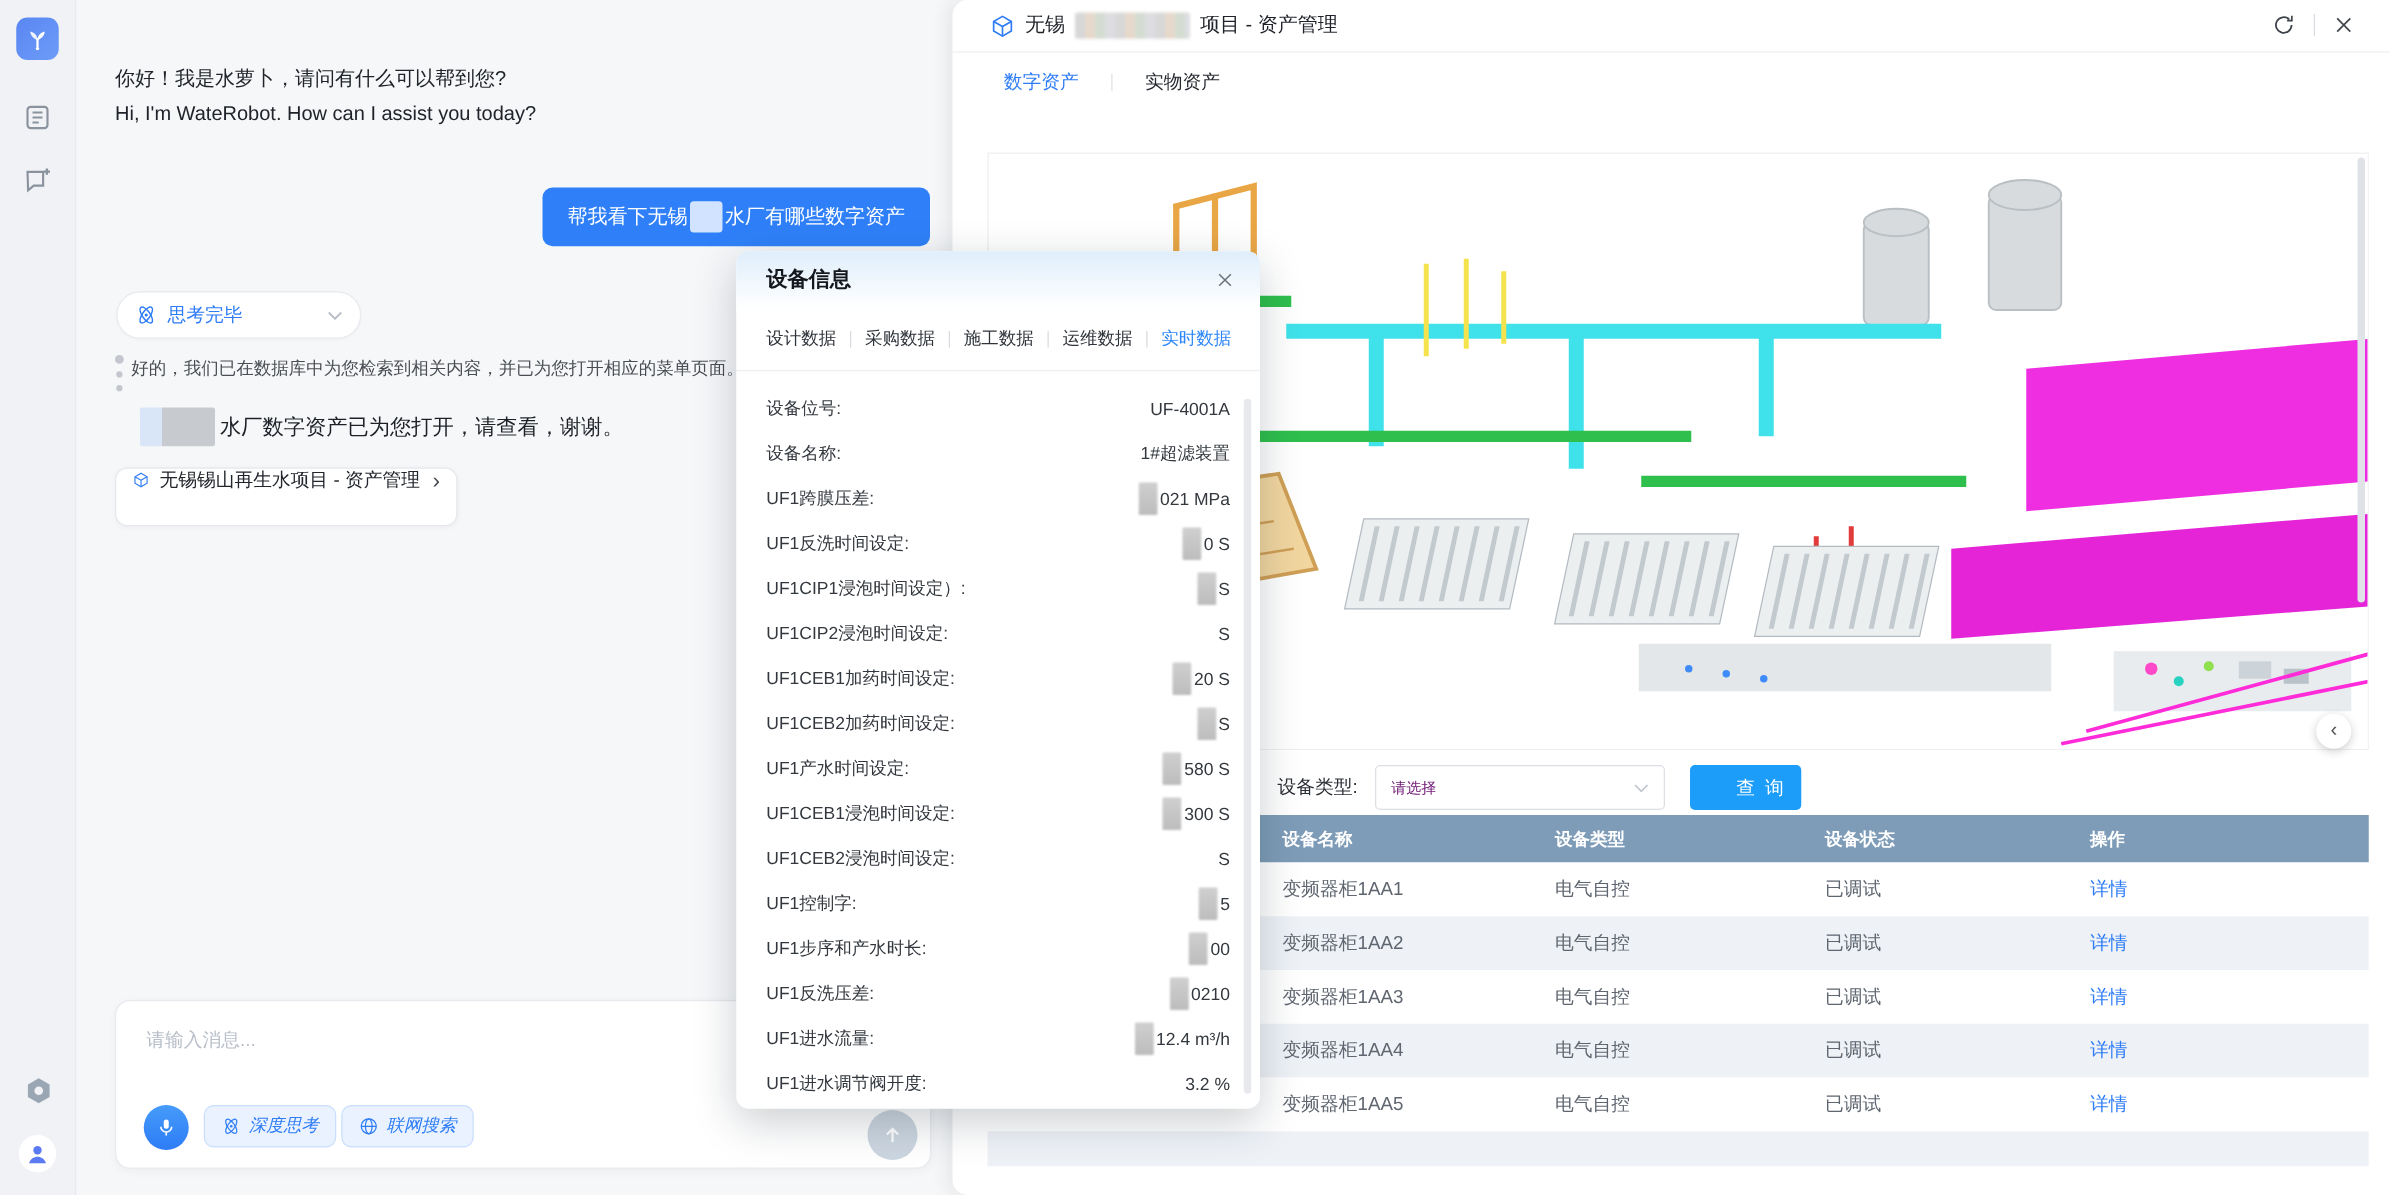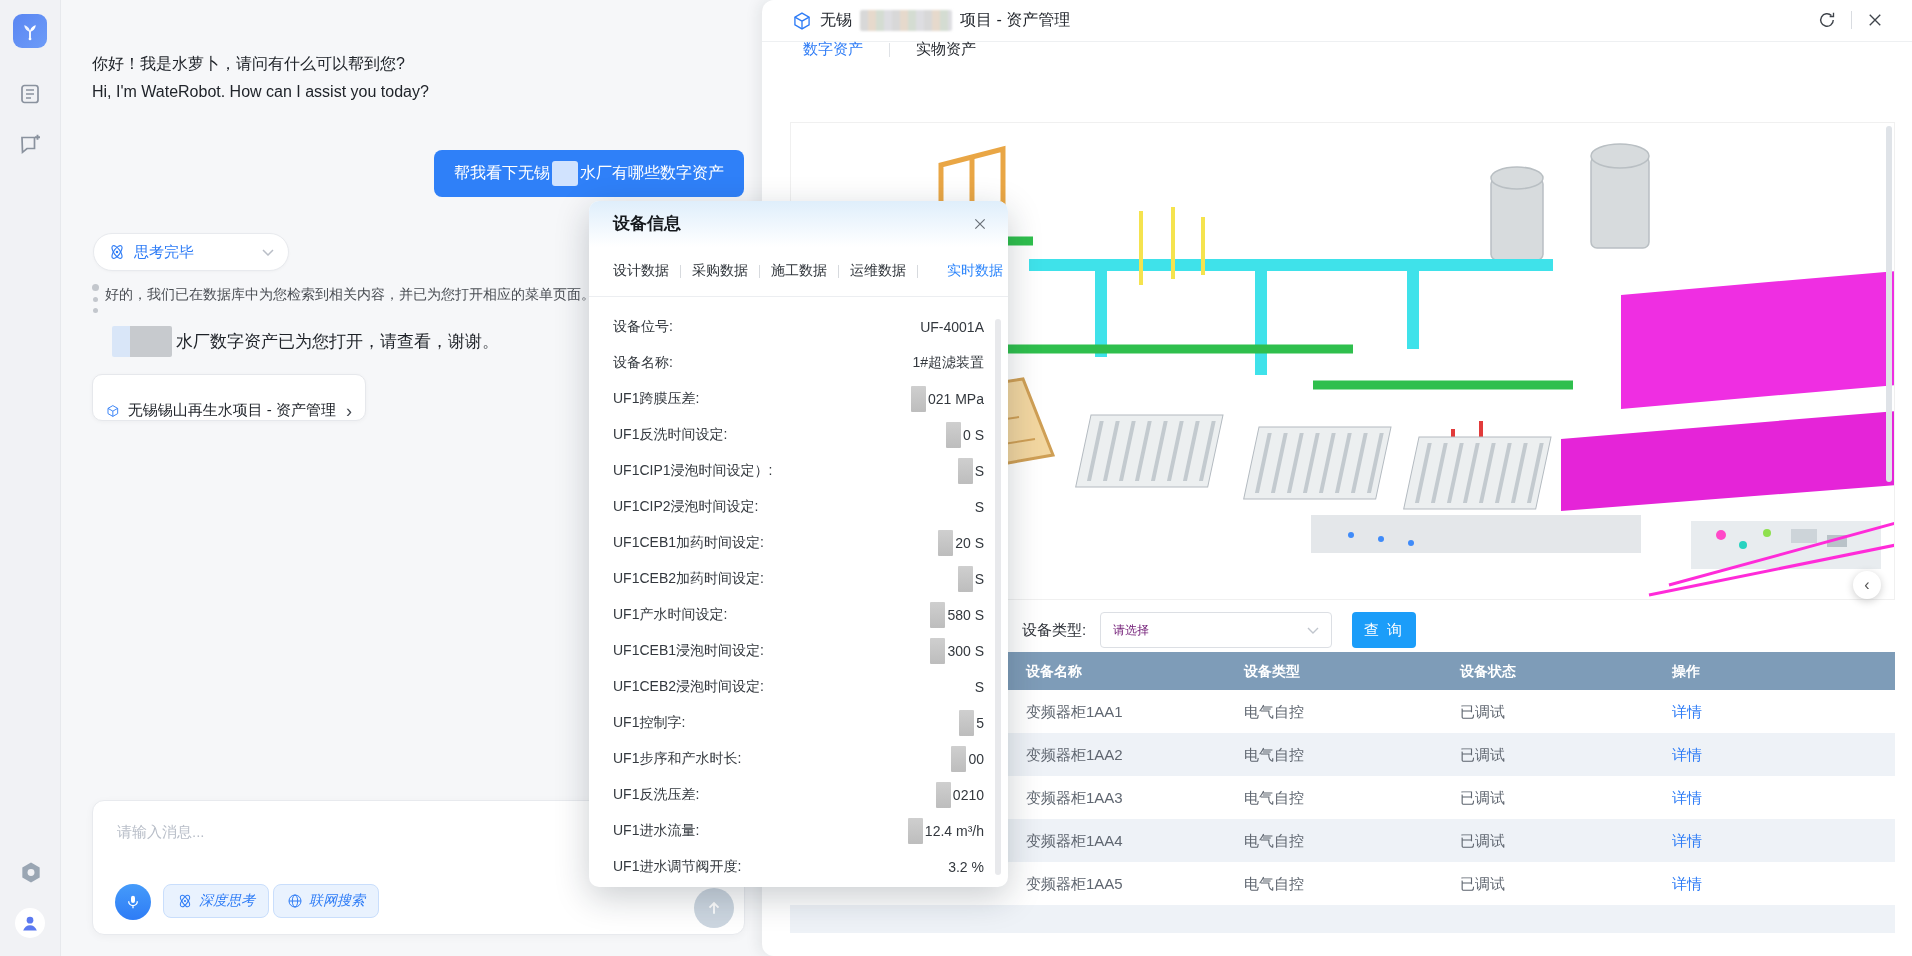--- a/index.html
+++ b/index.html
@@ -25,21 +25,21 @@
   .pill .chev{margin-left:auto;}
   .dotcol{position:absolute;left:31px;top:284px;width:8px;display:flex;flex-direction:column;align-items:center;gap:6px;}
   .dotcol i{width:5px;height:5px;border-radius:50%;background:#c3c7cd;}
   .dotcol i:first-child{width:7px;height:7px;}
   .think-text{position:absolute;left:45px;top:283px;width:656px;font-size:14px;color:#4a4e54;line-height:22px;
     white-space:nowrap;overflow:hidden;}
   .msg-row{position:absolute;left:52px;top:326px;display:flex;align-items:center;}
   .redact-big{width:60px;height:31px;border-radius:2px;background:linear-gradient(90deg,#d9e6f8 0 18px,#c7cace 18px);}
   .msg-txt{font-size:17px;color:#1d2127;margin-left:4px;white-space:nowrap;}
   .proj-card{position:absolute;left:32px;top:374px;width:274px;height:47px;background:#fff;border:1px solid #e6e8ec;
-    border-radius:10px;box-sizing:border-box;display:flex;align-items:flex-end;padding:0 13px;cursor:pointer;box-shadow:0 1px 4px rgba(0,0,0,.04);}
+    border-radius:10px;box-sizing:border-box;display:flex;align-items:flex-start;padding:0 13px;cursor:pointer;box-shadow:0 1px 4px rgba(0,0,0,.04);}
   .proj-card .txt{font-size:15px;color:#22262c;margin-left:8px;white-space:nowrap;}
   .proj-card .arrow{margin-left:10px;font-size:18px;color:#454a52;line-height:1;}
 
   .inputbox{position:absolute;left:32px;top:800px;width:653px;height:135px;background:#fff;border:1px solid #e8eaee;
     border-radius:12px;box-sizing:border-box;box-shadow:0 2px 8px rgba(0,0,0,.04);}
   .inputbox textarea{position:absolute;left:22px;top:20px;width:560px;height:52px;border:none;outline:none;resize:none;
     font-family:inherit;font-size:15px;color:#30343a;background:transparent;}
   .inputbox textarea::placeholder{color:#b8bec8;}
   .micbtn{position:absolute;left:22px;bottom:14px;width:36px;height:36px;border-radius:50%;
     background:linear-gradient(180deg,#459bfa,#2e7cf6);display:flex;align-items:center;justify-content:center;cursor:pointer;}
@@ -51,61 +51,61 @@
 
   
   .panel{position:absolute;left:762px;top:0;width:1150px;height:956px;background:#fff;border-radius:12px 0 0 12px;
     box-shadow:-4px 0 14px rgba(29,35,41,.08);}
   .p-head{position:absolute;left:0;top:0;width:100%;height:42px;border-bottom:1px solid #eef0f2;box-sizing:border-box;}
   .p-title{position:absolute;left:30px;top:10px;display:flex;align-items:center;gap:8px;font-size:16px;color:#1f2329;}
   .title-blur{display:inline-block;width:92px;height:21px;border-radius:2px;
     background:repeating-linear-gradient(90deg,#d8d8d8 0 8px,#e6d9cc 8px 16px,#d4dcd2 16px 24px,#dddde1 24px 32px);filter:blur(1.1px);}
   .p-acts{position:absolute;right:28px;top:10px;display:flex;align-items:center;gap:14px;}
   .vdiv{width:1px;height:18px;background:#d9dce1;}
-  .p-tabs{position:absolute;left:41px;top:40px;display:flex;align-items:center;font-size:15px;gap:26px;text-align:center;}
+  .p-tabs{position:absolute;left:41px;top:56px;display:flex;align-items:center;font-size:15px;gap:26px;text-align:center;}
   .p-tab{cursor:pointer;color:#262a30;}
   .p-tab.on{color:#2e7cf6;}
   .tabdiv{width:1px;height:14px;background:#dfe2e6;}
 
   .viewer{position:absolute;left:28px;top:122px;width:1105px;height:478px;background:#fff;border:1px solid #f0f0f0;
     box-sizing:border-box;overflow:hidden;cursor:grab;}
   .pscroll{position:absolute;left:1124px;top:126px;width:6px;height:356px;border-radius:3px;background:#dfe3e8;}
   .float-chev{position:absolute;left:1091px;top:571px;width:28px;height:28px;border-radius:50%;background:#fff;
     box-shadow:0 2px 8px rgba(0,0,0,.2);display:flex;align-items:center;justify-content:center;cursor:pointer;
     color:#555;font-size:16px;}
 
   .filter{position:absolute;left:0;top:612px;width:100%;height:36px;}
   .f-label{position:absolute;left:260px;top:0;line-height:36px;font-size:15px;color:#2b2f36;}
   .f-select{position:absolute;left:338px;top:0;width:232px;height:36px;border:1px solid #dcdfe4;border-radius:4px;
     box-sizing:border-box;background:#fff;display:flex;align-items:center;padding:0 12px;cursor:pointer;}
   .f-select .ph{color:#701a75;font-size:12px;}
   .f-select .chev{margin-left:auto;}
   .f-btn{position:absolute;left:590px;top:0;width:64px;height:36px;border-radius:4px;background:#1b9df9;color:#fff;
-    font-size:15px;display:flex;align-items:center;justify-content:center;cursor:pointer;letter-spacing:2px;}
+    font-size:15px;display:flex;align-items:center;justify-content:center;cursor:pointer;letter-spacing:2px;padding-left:25px;}
 
   .t-head{position:absolute;left:28px;top:652px;width:1105px;height:38px;background:#7e9cb8;}
   .t-head span{position:absolute;color:#fff;font-size:14px;font-weight:700;line-height:38px;}
   .t-body{position:absolute;left:28px;top:690px;width:1105px;}
   .t-row{position:relative;height:43px;background:#fff;}
   .t-row.alt{background:#eef2f7;}
   .t-row span{position:absolute;line-height:43px;font-size:15px;color:#5f6670;white-space:nowrap;}
   .t-row span.c3{color:#2e7cf6;cursor:pointer;}
   .t-row.partial{height:28px;}
   .c0{left:236px;} .c1{left:454px;} .c2{left:670px;} .c3{left:882px;}
 
   
   .modal{position:absolute;left:589px;top:201px;width:419px;height:686px;background:#fff;border-radius:10px;
     box-shadow:0 10px 34px rgba(20,30,45,.22);z-index:50;}
   .m-head{position:absolute;left:0;top:0;width:100%;height:50px;border-radius:10px 10px 0 0;
     background:linear-gradient(180deg,#dfeefb,#ffffff 92%);text-decoration:underline;}
   .m-title{position:absolute;left:24px;top:0;line-height:46px;font-size:17px;font-weight:700;color:#15181c;}
   .m-close{position:absolute;right:16px;top:11px;width:24px;height:24px;display:flex;align-items:center;justify-content:center;cursor:pointer;}
   .m-tabs{position:absolute;left:24px;top:61px;display:flex;align-items:center;font-size:14px;color:#2f343a;gap:11px;}
   .m-tab{cursor:pointer;white-space:nowrap;}
-  .m-tab.on{color:#2e86fb;margin-left:18px;}
+  .m-tab.on{color:#2e86fb;}
   .m-tabdiv{width:1px;height:13px;background:#d7dade;}
   .m-sep{position:absolute;left:0;top:95px;width:100%;height:1px;background:#eceef1;}
   .m-body{position:absolute;left:0;top:108px;width:100%;}
   .m-row{display:flex;align-items:center;height:36px;padding:0 24px;box-sizing:border-box;justify-content:space-between;}
   .m-label{width:188px;flex:none;font-size:14px;color:#33383e;white-space:nowrap;}
   .m-value{font-size:14px;color:#33383e;display:flex;align-items:center;white-space:nowrap;}
   .redact{display:inline-block;width:15px;height:26px;background:linear-gradient(180deg,#cfcfcf,#bdbdbd);
     filter:blur(.7px);margin-right:2px;border-radius:1px;}
   .m-scroll{position:absolute;right:7px;top:118px;width:6px;height:556px;border-radius:3px;background:#e8e9ec;}
 

